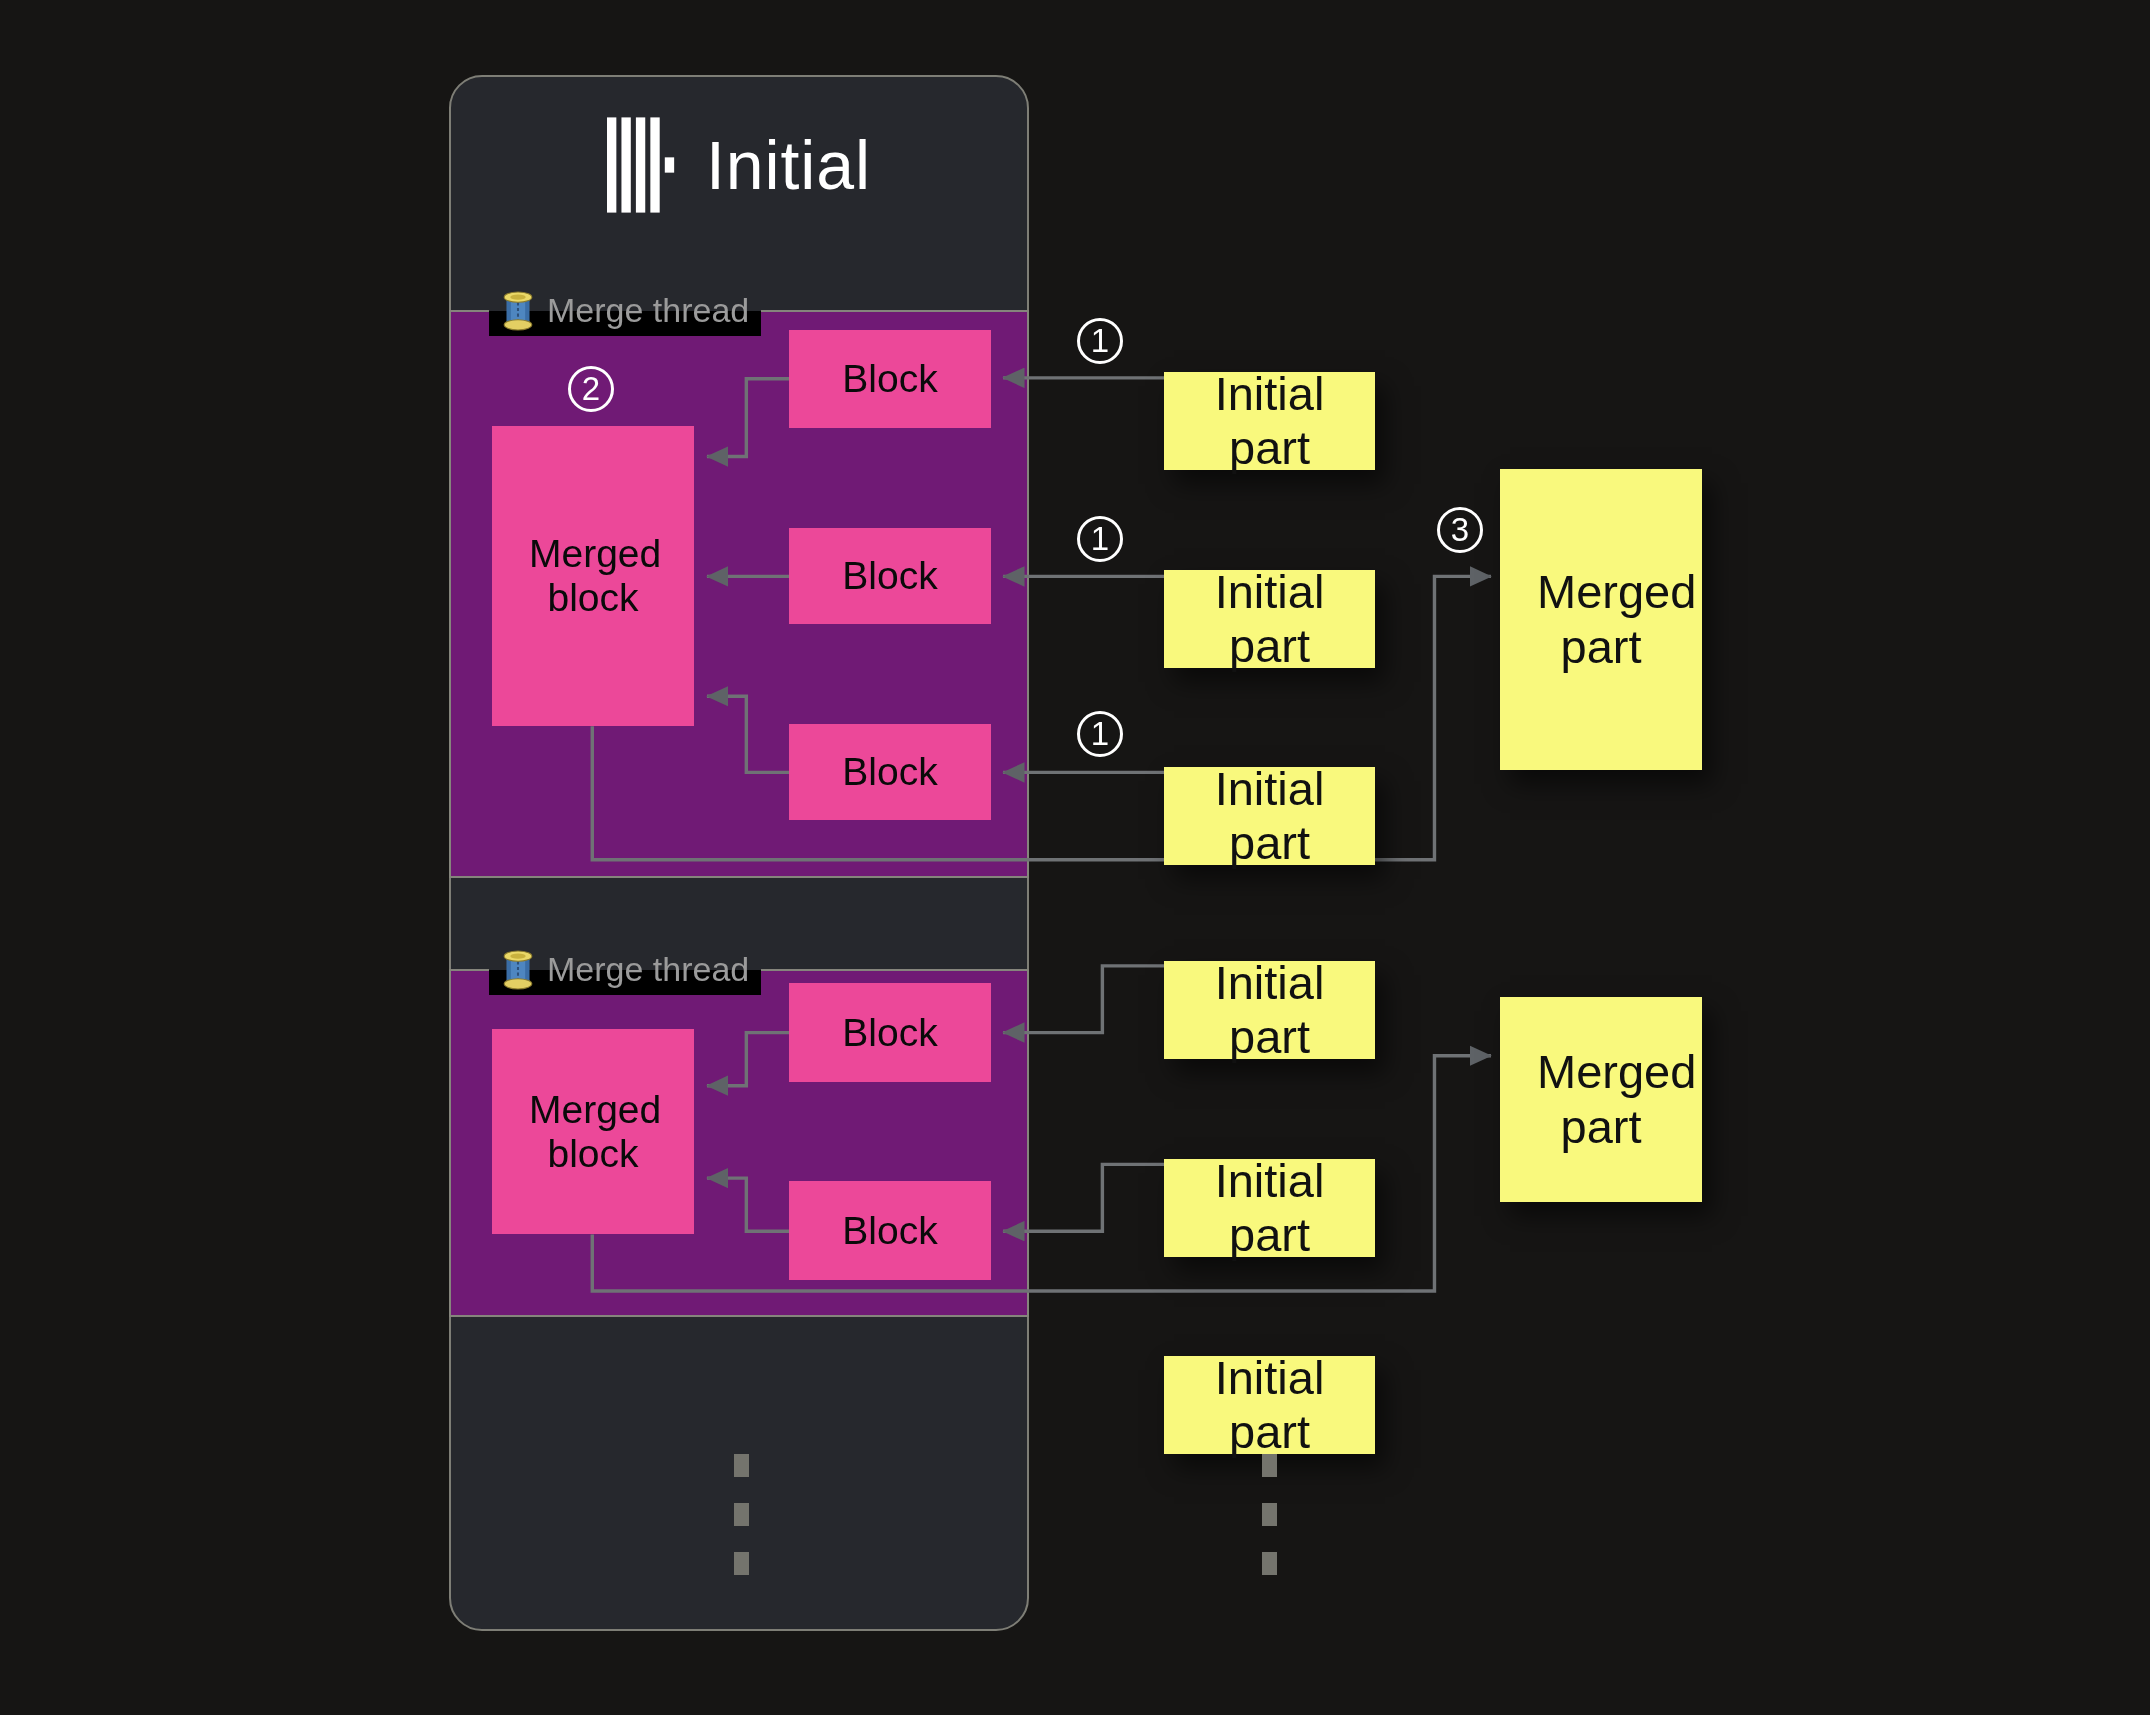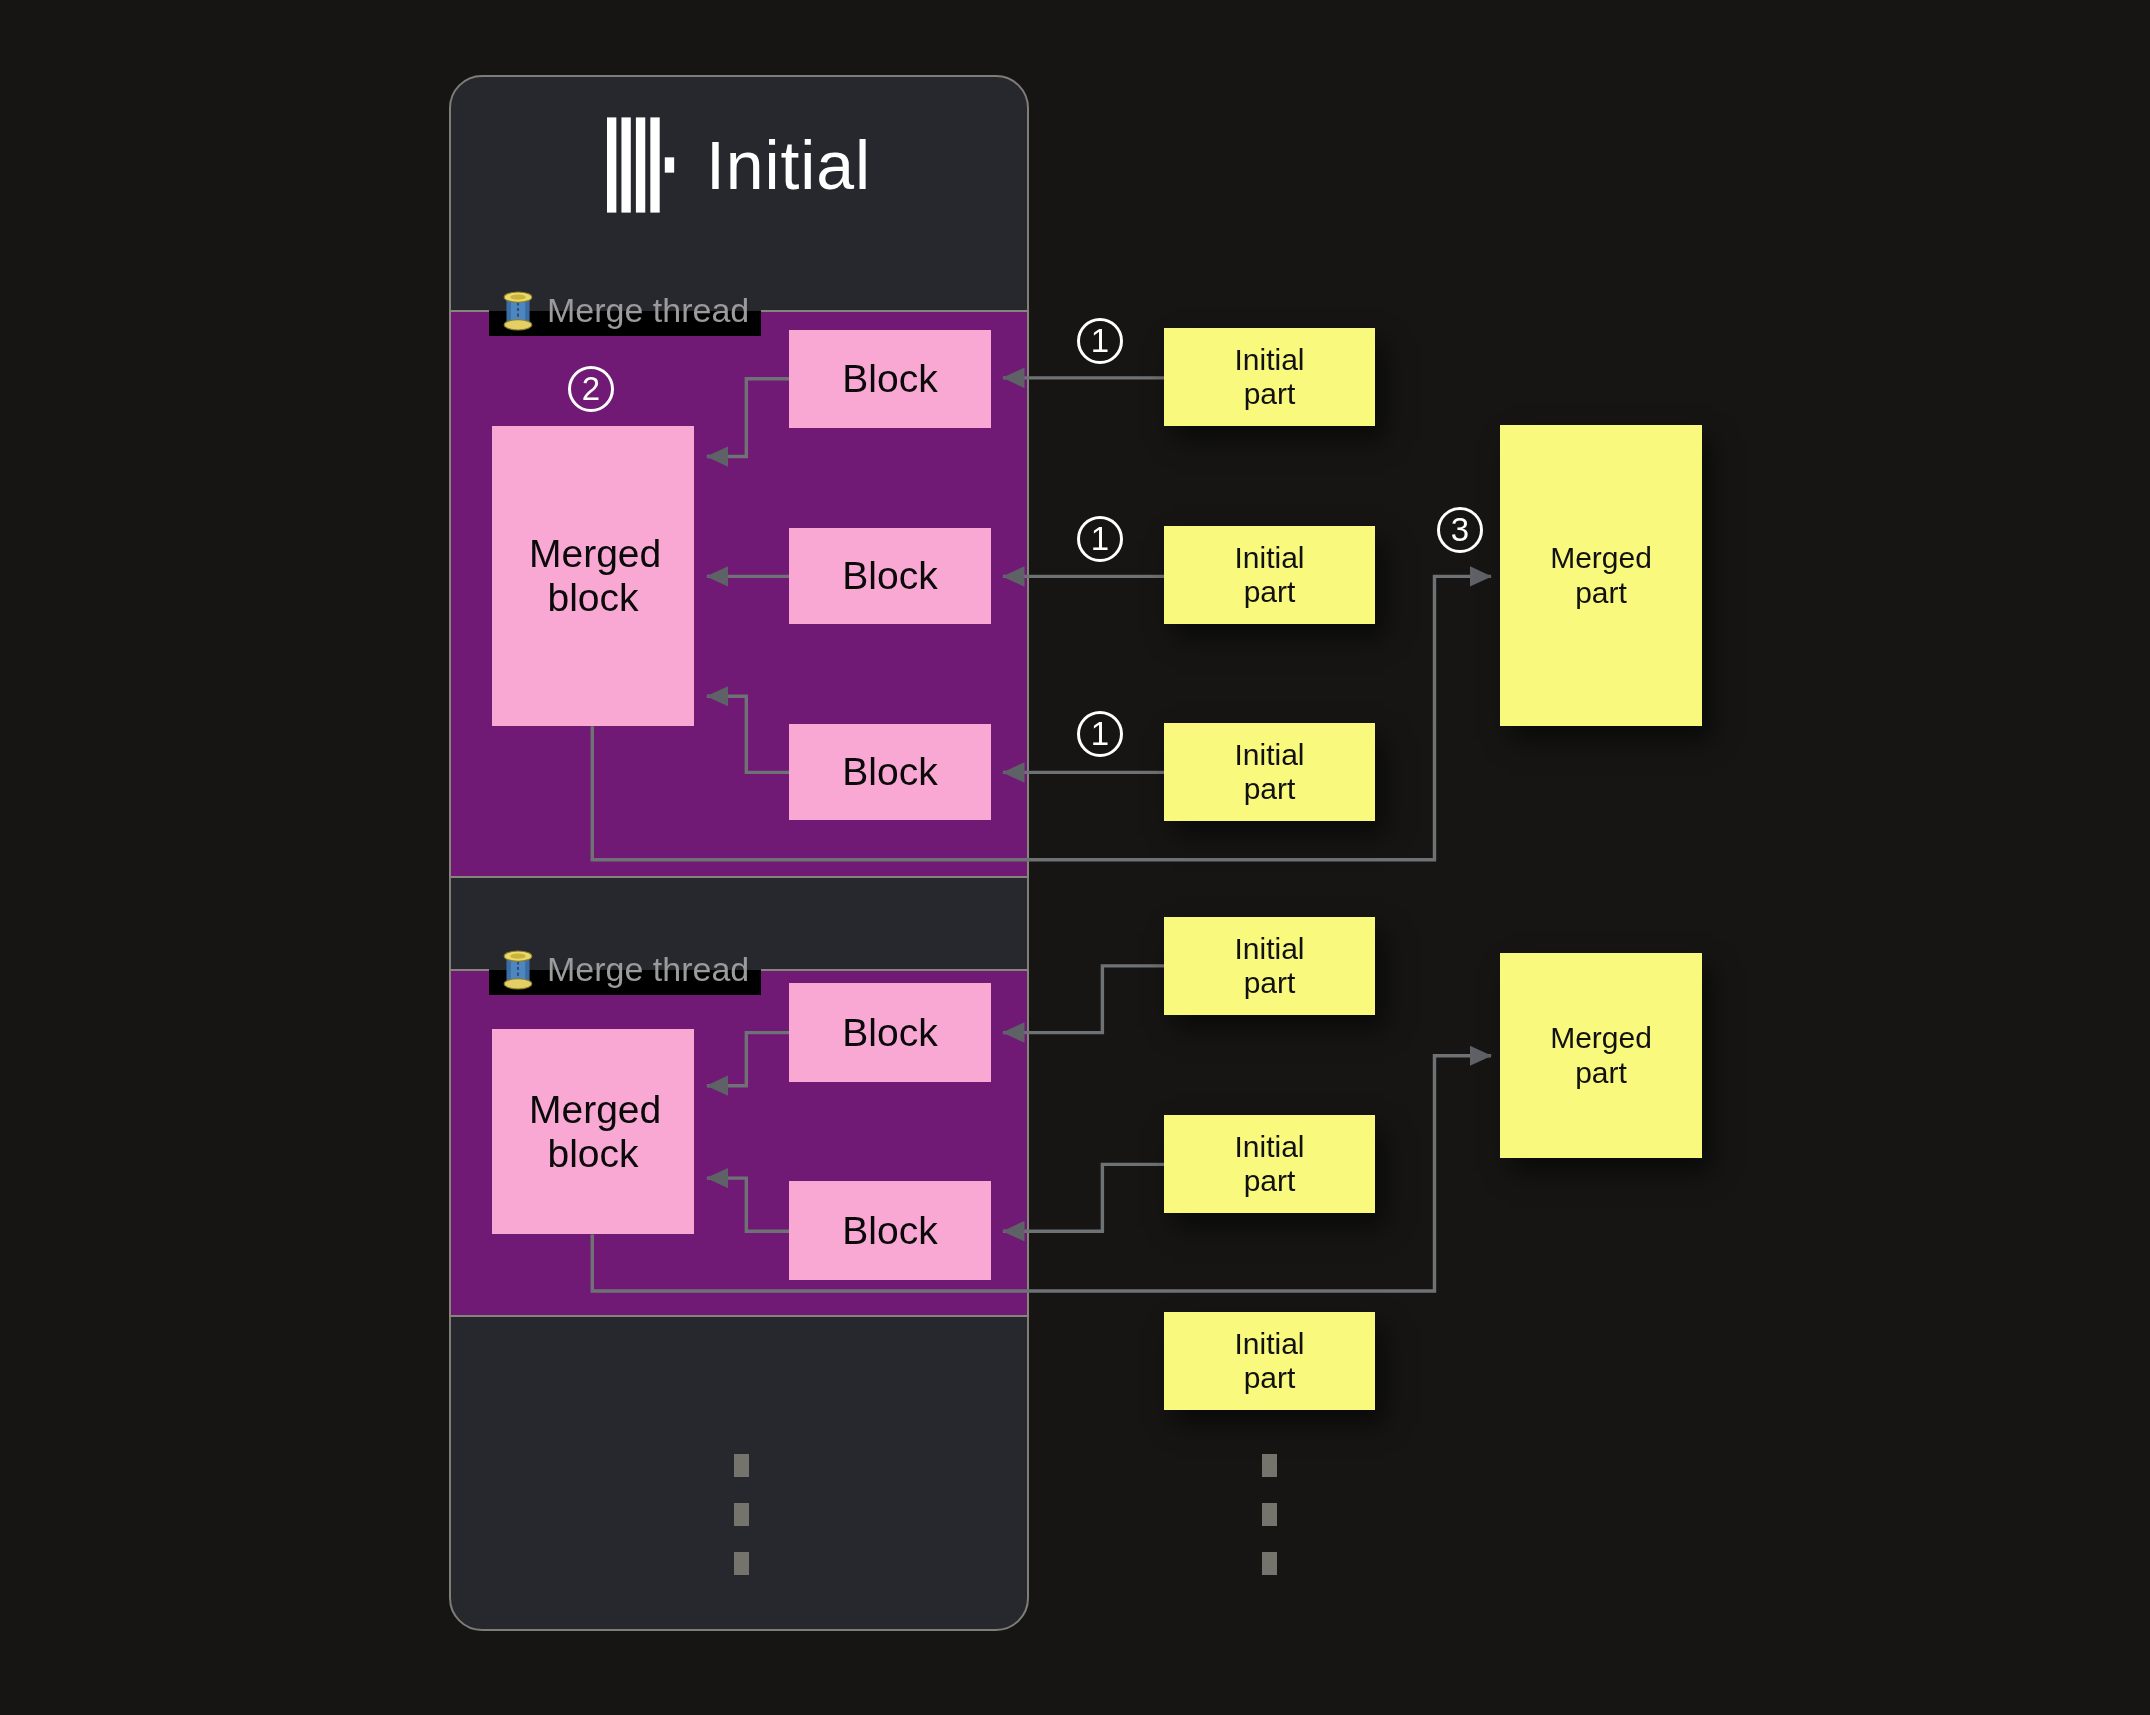--- a/index.html
+++ b/index.html
@@ -26,30 +26,31 @@
   .thread.t1{top:310px;height:568px;}
   .thread.t2{top:969px;height:348px;}
   .thread-legend{
     position:absolute;top:-26.5px;left:38px;height:50px;
     display:flex;align-items:center;gap:12px;padding:0 12px;
     background:linear-gradient(#26282d 50%,#000000 50%);
   }
   .thread-legend span{color:#9b9b9b;font-size:34px;white-space:nowrap;}
   
   .bluebox{
-    position:absolute;background:#f9a8d4;color:#0a0a0a;
+    position:absolute;background:#ec4899;color:#0a0a0a;
     display:flex;align-items:center;justify-content:center;text-align:center;
     font-size:39px;line-height:1.12;
   }
   
   .yellowbox{
     position:absolute;background:#f9f97d;color:#111111;
     display:flex;align-items:center;justify-content:center;text-align:center;
-    font-size:30px;line-height:1.15;
+    font-size:47px;line-height:1.15;
     box-shadow:10.3px 13.7px 24px rgba(0,0,0,0.55);
+    margin-top:44px;
   }
   .wraplabel{width:128px;}
   
   .badge{
     position:absolute;width:46px;height:46px;border:3.4px solid #ffffff;border-radius:50%;
     color:#ffffff;font-size:33px;display:flex;align-items:center;justify-content:center;
     box-sizing:border-box;background:transparent;
   }
   
   #wires{position:absolute;left:0;top:0;width:2150px;height:1716px;pointer-events:none;}

